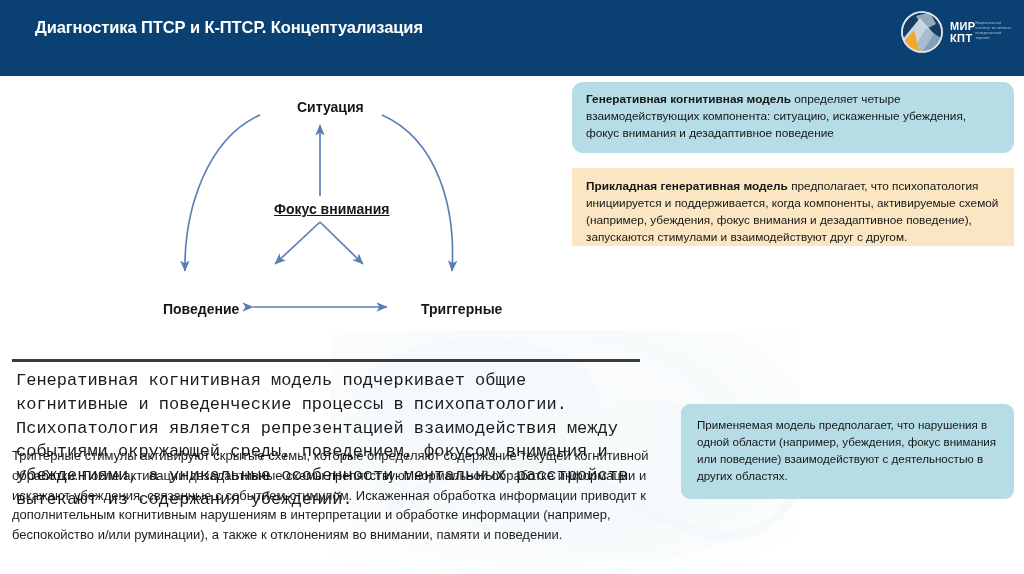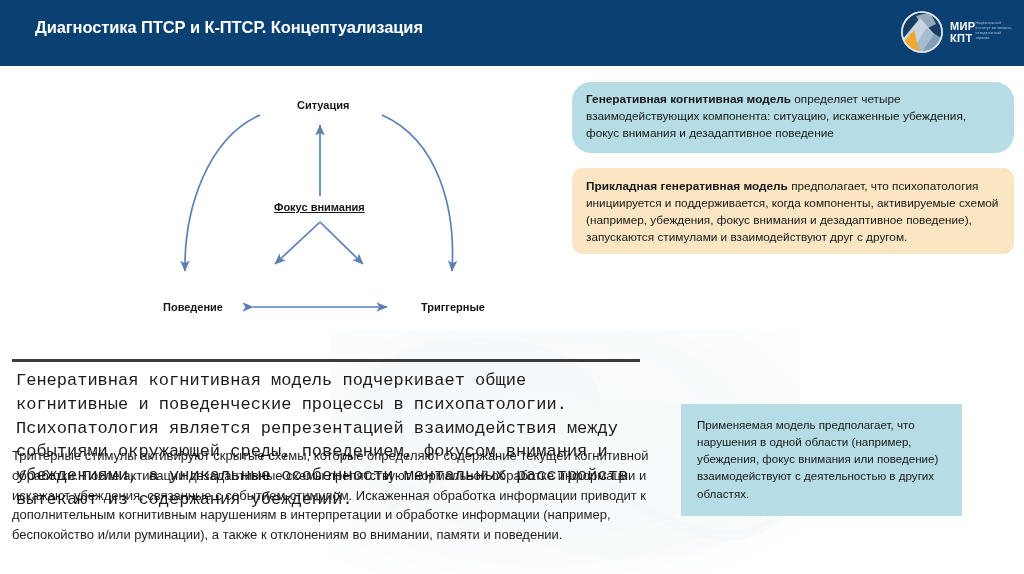--- a/index.html
+++ b/index.html
@@ -26,21 +26,21 @@
     pointer-events: none;
     z-index: 0;
   }
 
   
   #header {
     position: absolute;
     left: 0;
     top: 0;
     width: 1024px;
-    height: 66px;
+    height: 76px;
     background: #0b4172;
     z-index: 5;
   }
   #header-title {
     position: absolute;
     left: 35px;
     top: 18px;
     font-size: 16.5px;
     font-weight: bold;
     color: #ffffff;
@@ -79,21 +79,21 @@
   #diagram {
     position: absolute;
     left: 150px;
     top: 78px;
     width: 400px;
     height: 248px;
     z-index: 2;
   }
   .diag-label {
     position: absolute;
-    font-size: 11px;
+    font-size: 14px;
     font-weight: bold;
     color: #161616;
     white-space: nowrap;
   }
   #lbl-situation { left: 147px; top: 21px; }
   #lbl-focus     { left: 124px; top: 123px; text-decoration: underline; }
   #lbl-behavior  { left: 13px;  top: 223px; }
   #lbl-belief    { left: 271px; top: 223px; }
 
   
@@ -151,43 +151,43 @@
     margin-top: 12px;
   }
   .callout b { font-weight: bold; }
 
   #callout-1 {
     left: 572px;
     top: 82px;
     width: 442px;
     padding: 9px 14px 11px 14px;
     background: #b6dde5;
-    border-radius: 19px;
+    border-radius: 11px;
     font-size: 11.8px;
     line-height: 1.45;
     color: #161616;
   }
   #callout-2 {
     left: 572px;
     top: 168px;
     width: 442px;
-    padding: 10px 14px 8px 14px;
+    padding: 10px 14px 0 14px;
     background: #fae6c3;
-    border-radius: 11px;
+    border-radius: 0;
     font-size: 11.8px;
     line-height: 1.45;
     color: #161616;
   }
   #callout-3 {
     left: 681px;
     top: 404px;
-    width: 281px;
+    width: 333px;
     padding: 12px 16px 14px 16px;
     background: #b6dde5;
-    border-radius: 1px;
+    border-radius: 9px;
     font-size: 11.6px;
     line-height: 1.48;
     color: #161616;
   }
 </style>
 </head>
 <body>
 
 <svg id="watermark" viewBox="0 0 470 244" xmlns="http://www.w3.org/2000/svg" aria-hidden="true">
   <defs>

